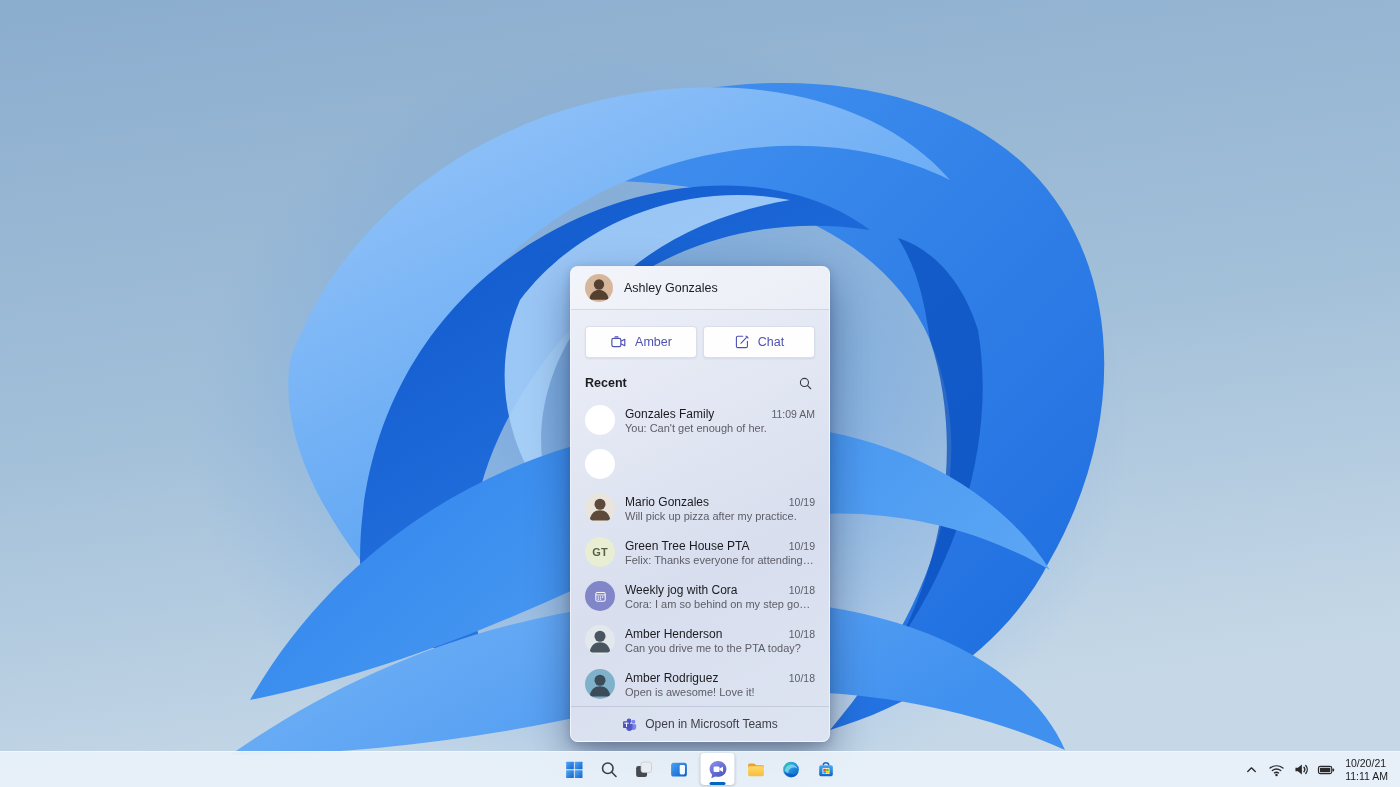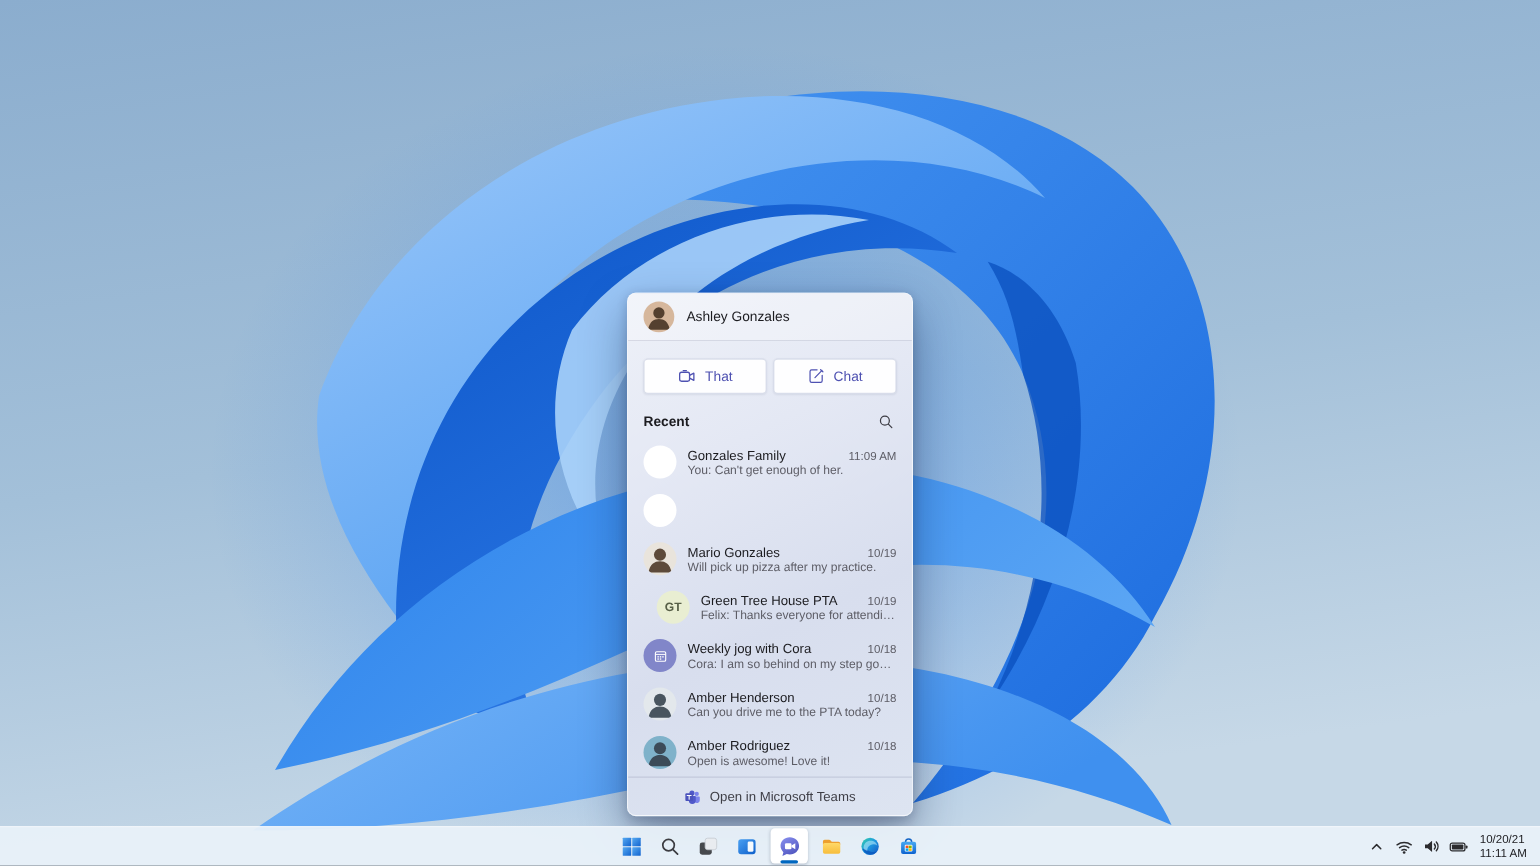--- a/index.html
+++ b/index.html
@@ -42,21 +42,21 @@
   
   .avatar{border-radius:50%;overflow:hidden;flex:none;position:relative;display:flex;
     align-items:center;justify-content:center;}
   .avatar .sil{position:absolute;inset:0;width:100%;height:100%;}
   .avatar-28{width:28px;height:28px;}
   .avatar-30{width:30px;height:30px;}
   .avatar.collage{display:grid;grid-template-columns:1fr 1fr;grid-template-rows:1fr 1fr;
     gap:1px;background:#fff;}
   .avatar.collage .cell{position:relative;overflow:hidden;}
   .avatar.collage .cell.tall{grid-row:1/3;}
-  .avatar.initials{font-size:11px;font-weight:bold;margin-left:12px;}
+  .avatar.initials{font-size:11px;font-weight:bold;}
 
   
   .taskbar{position:absolute;left:0;right:0;bottom:0;height:35px;
     background:rgba(233,241,249,.94);border-top:1px solid rgba(255,255,255,.45);}
   .taskbar-center{position:absolute;left:50%;top:1px;transform:translateX(-50%);
     display:flex;align-items:center;gap:8px;height:32px;}
   .tb-btn{width:27px;height:32px;border:none;background:transparent;border-radius:4px;
     display:flex;align-items:center;justify-content:center;cursor:pointer;position:relative;padding:0;}
   .tb-btn.active{width:34px;background:#ffffff;box-shadow:0 1px 3px rgba(20,30,60,.22);}
   .tb-btn.active::after{content:"";position:absolute;bottom:0px;left:50%;transform:translateX(-50%);
@@ -126,21 +126,21 @@
       <span class="user-name">Ashley Gonzales</span>
     </header>
 
     <div class="actions">
       <button class="action-btn">
         <svg width="17" height="17" viewBox="0 0 20 20">
           <rect x="2.2" y="5.2" width="10.6" height="9.6" rx="2" fill="none" stroke="#4f52b2" stroke-width="1.4"></rect>
           <path d="M12.8 8.6 L17.4 6.2 V13.8 L12.8 11.4" fill="none" stroke="#4f52b2" stroke-width="1.4" stroke-linejoin="round"></path>
           <path d="M6 3.4 h3.4" stroke="#4f52b2" stroke-width="1.4" stroke-linecap="round"></path>
         </svg>
-        <span>That</span>
+        <span>Amber</span>
       </button>
       <button class="action-btn">
         <svg width="16" height="16" viewBox="0 0 20 20">
           <path d="M16.8 9 V15.2 a1.8 1.8 0 0 1 -1.8 1.8 H4.8 A1.8 1.8 0 0 1 3 15.2 V4.6 A1.8 1.8 0 0 1 4.8 2.8 H11" fill="none" stroke="#4f52b2" stroke-width="1.4" stroke-linecap="round"></path>
           <path d="M8.6 11.6 L16.6 3.4 M15 2.6 l2.6 2.4" fill="none" stroke="#4f52b2" stroke-width="1.4" stroke-linecap="round" stroke-linejoin="round"></path>
         </svg>
         <span>Chat</span>
       </button>
     </div>
 

